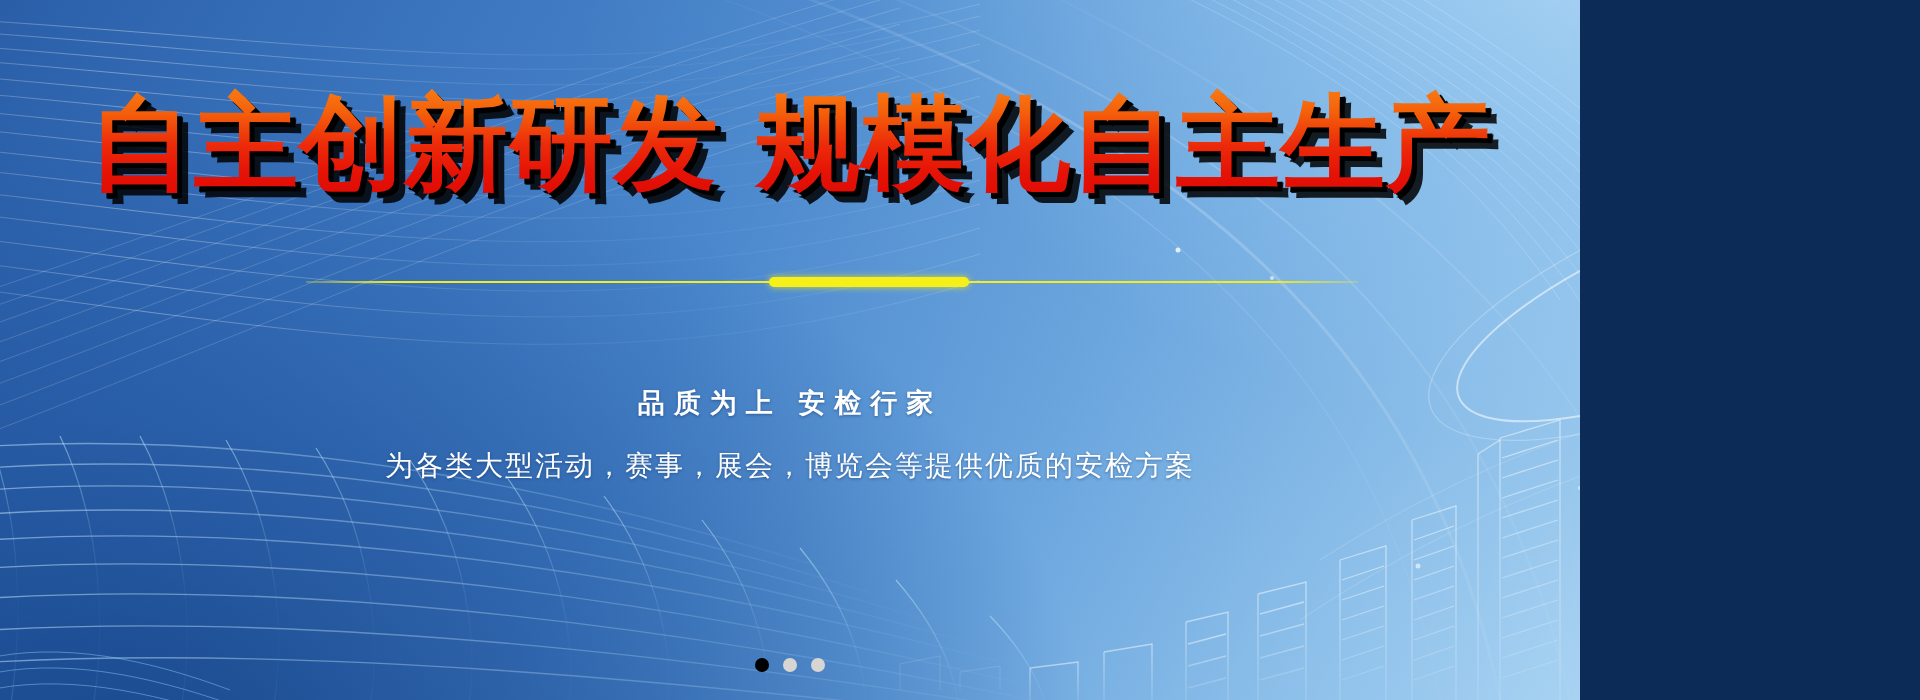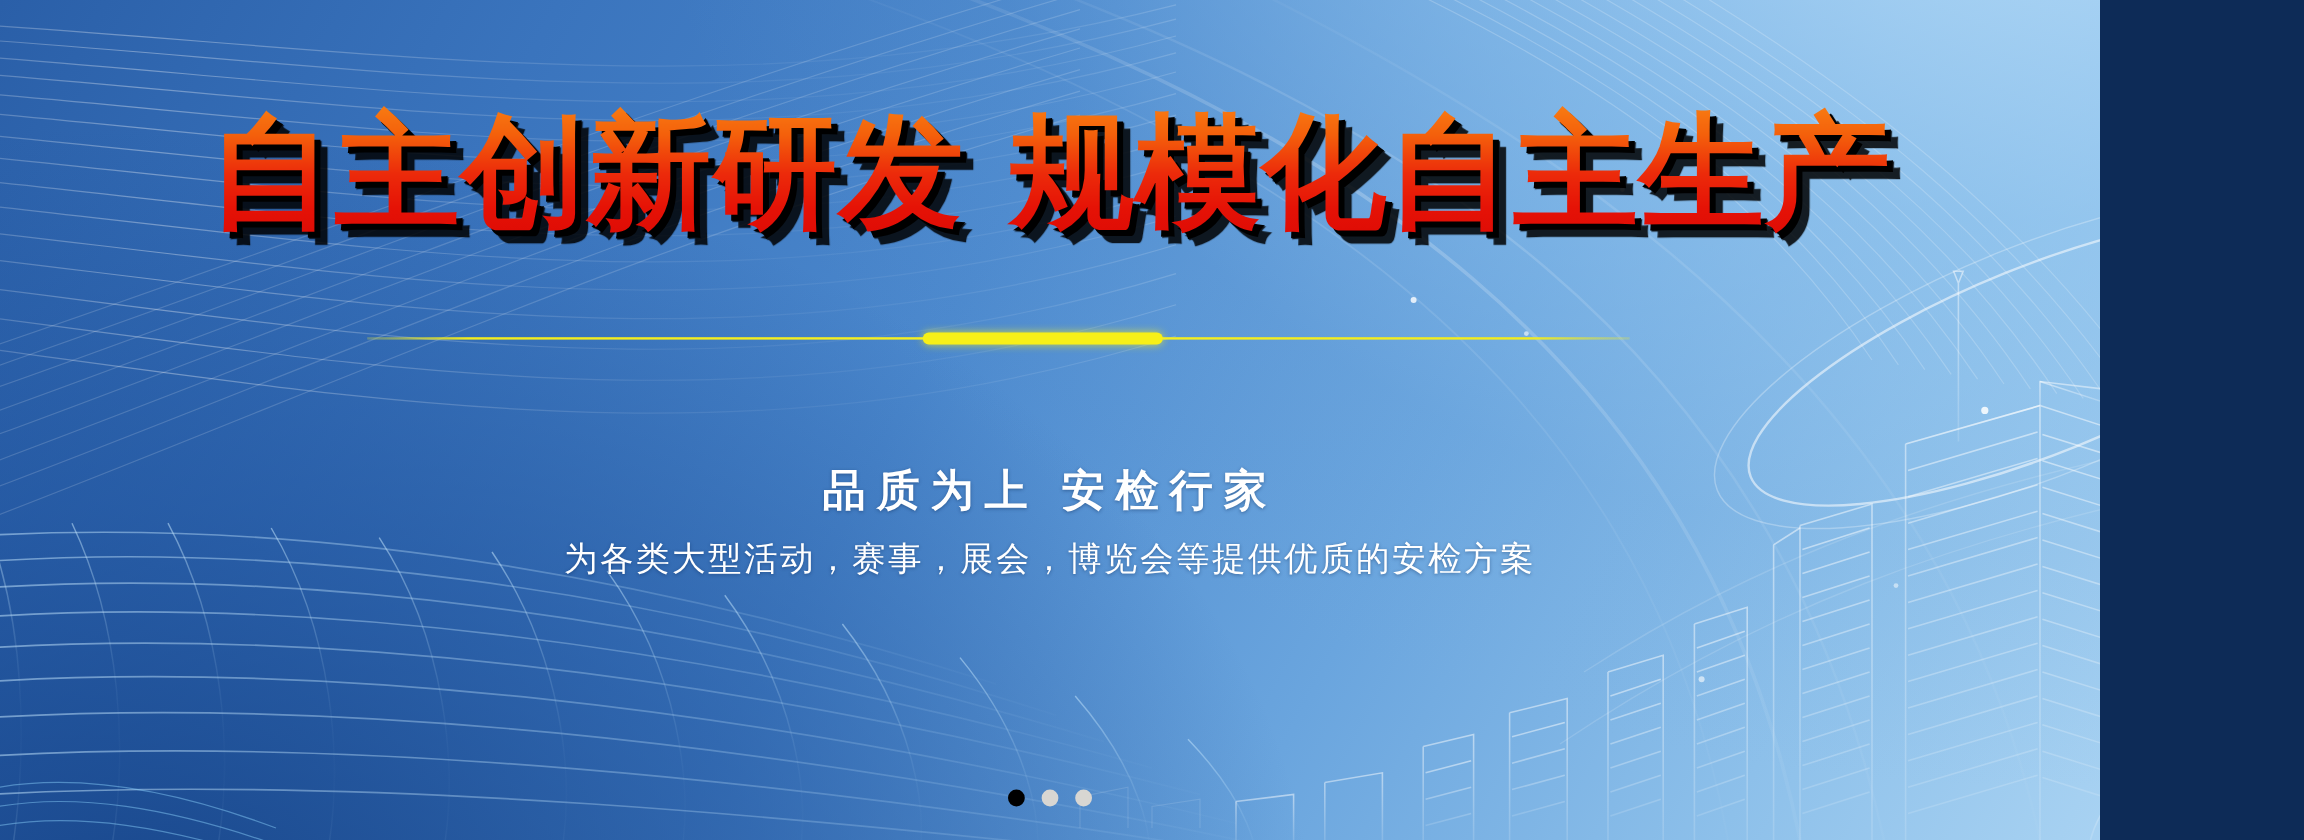--- a/index.html
+++ b/index.html
@@ -1,19 +1,19 @@
 <!DOCTYPE html>
 <html lang="zh"><head>
 <meta charset="utf-8">
 <title>Banner</title>
 <style>
   html,body{margin:0;padding:0;background:#0d2b57;}
   .stage{
     position:relative;
-    width:1750px;height:700px;
+    width:1580px;height:700px;
     overflow:hidden;
     font-family:"Liberation Sans","DejaVu Sans",sans-serif;
     background:
       radial-gradient(ellipse 1500px 1100px at 1700px -200px, rgba(190,225,250,0.95) 0%, rgba(150,200,240,0.55) 35%, rgba(120,175,225,0.15) 60%, rgba(0,0,0,0) 78%),
       radial-gradient(ellipse 1300px 900px at 120px 780px, rgba(18,62,130,0.85) 0%, rgba(28,78,152,0.55) 40%, rgba(0,0,0,0) 75%),
       linear-gradient(118deg, #2a5fa8 0%, #3a74bd 22%, #4b88cd 44%, #6aa5de 66%, #8dc0ea 85%, #a8d2f2 100%);
   }
 
   
   .bg-layer{position:absolute;inset:0;pointer-events:none;}
@@ -65,21 +65,21 @@
     box-shadow:0 0 7px rgba(247,240,24,0.75);
   }
 
   
   .sub1{
     position:absolute;
     left:0;right:0;
     top:385px;
     text-align:center;
     color:#ffffff;
-    font-size:36px;
+    font-size:27px;
     font-weight:bold;
     letter-spacing:9px;
     text-shadow:0 1px 3px rgba(10,40,85,0.45);
   }
   .sub2{
     position:absolute;
     left:0;right:0;
     top:447px;
     text-align:center;
     color:#ffffff;

